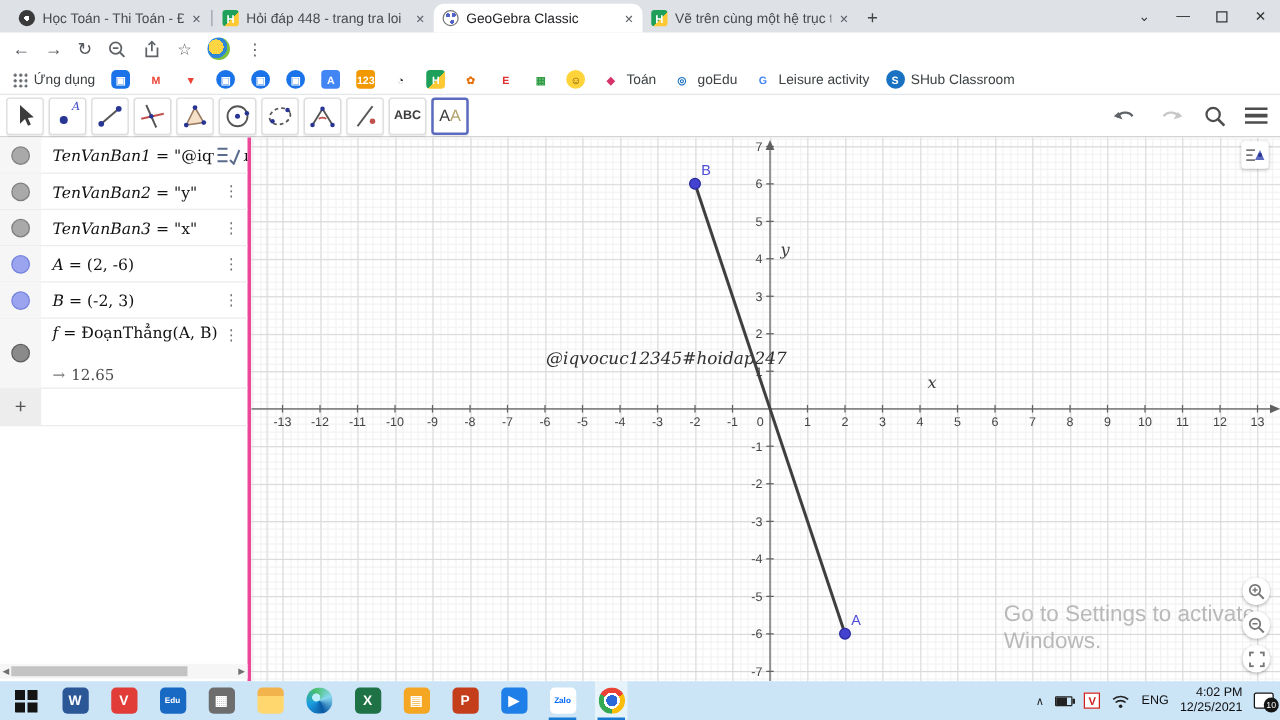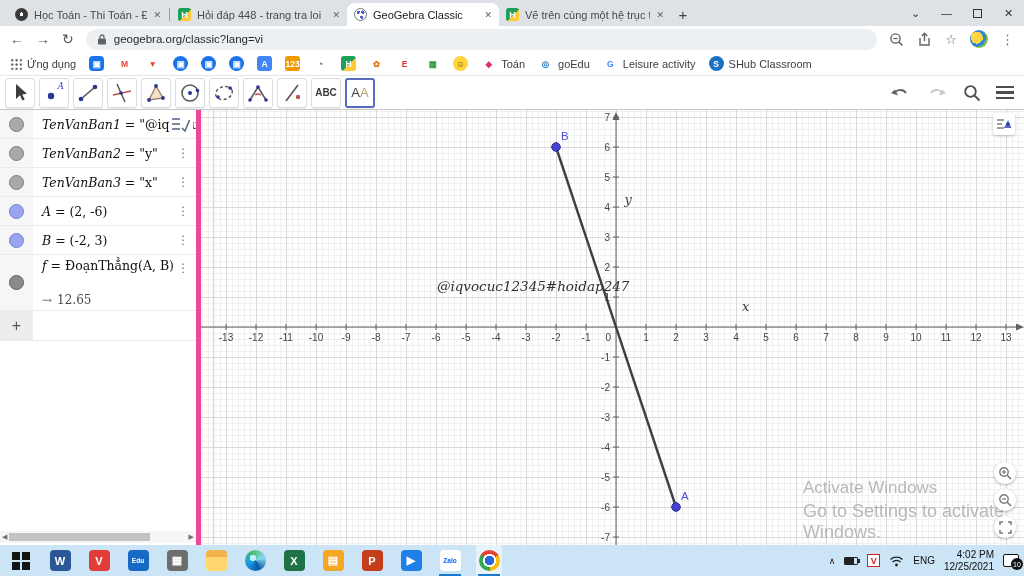--- a/index.html
+++ b/index.html
@@ -48,21 +48,21 @@
 .abc-lbl{font-size:10px;font-weight:bold;color:#3c3c3c}
 .aa1{font-size:13px;color:#3c3c3c}
 .aa2{font-size:13px;color:#b2a269}
 .ptA{position:absolute;top:2px;right:4px;font-size:9px;font-style:italic;color:#3b49c4;font-family:"DejaVu Serif",serif}
 .ggb-right{position:absolute;right:10px;display:flex;gap:15px;align-items:center}
 .menu-ic{display:flex;flex-direction:column;gap:3.5px}
 .menu-ic i{display:block;width:18px;height:2.3px;background:#4d4d4d}
 
 
 .main{display:flex;height:435px}
-.algebra{width:201px;border-right:5px solid #ec4899;position:relative;background:#fff;font-size:12.5px}
+.algebra{width:201px;border-right:3px solid #ec4899;position:relative;background:#fff;font-size:12.5px}
 .arow{display:flex;border-bottom:1px solid #ececec;height:29px;position:relative;align-items:stretch}
 .arow.frow{height:56px}
 .marker-cell{width:33px;background:#f6f6f6;display:flex;align-items:center;justify-content:center;flex:0 0 auto}
 .frow .marker-cell,.arow .marker-top{align-items:center}
 .marker{width:15px;height:15px;border-radius:50%;border:1.5px solid}
 .arow-body{flex:1;display:flex;align-items:center;padding-left:9px;font-family:"DejaVu Serif",serif;color:#111;overflow:hidden;white-space:nowrap}
 .frow .arow-body{flex-direction:column;align-items:flex-start;justify-content:center;gap:20px}
 .vname{font-style:italic}
 .vrest{white-space:pre}
 .sub{color:#4a4a4a;font-size:12px}
@@ -124,21 +124,21 @@
       <span class="fav fav-target"></span>
       <span class="tab-title">Học Toán - Thi Toán - Đấu trườn</span>
       <span class="tab-close">✕</span>
     </div>
     <div class="tab-sep"></div>
     <div class="tab" style="width:176px">
       <span class="fav fav-h">H</span>
       <span class="tab-title">Hỏi đáp 448 - trang tra loi</span>
       <span class="tab-close">✕</span>
     </div>
-    <div class="tab active" style="width:152px">
+    <div class="tab active" style="width:167px">
       <span class="fav fav-ggb"></span>
       <span class="tab-title">GeoGebra Classic</span>
       <span class="tab-close">✕</span>
     </div>
     <div class="tab" style="width:172px">
       <span class="fav fav-h">H</span>
       <span class="tab-title">Vẽ trên cùng một hệ trục tọa độ</span>
       <span class="tab-close">✕</span>
     </div>
     <span class="newtab">+</span>
@@ -149,27 +149,20 @@
           <i></i>
         </span>
       <span class="wc">✕</span>
     </div>
   </div>
 
   <div class="addressbar">
     <span class="nav-ic">←</span>
     <span class="nav-ic">→</span>
     <span class="nav-ic">↻</span>
-    <div class="urlfield">
-      <svg width="12" height="13">
-          <rect x="2" y="5.5" width="8" height="6" rx="1" fill="#5f6368"></rect>
-          <path d="M4 5.5 V4 a2 2 0 0 1 4 0 V5.5" stroke="#5f6368" fill="none" stroke-width="1.3"></path>
-        </svg>
-      <span>geogebra.org/classic?lang=vi</span>
-    </div>
     <div class="bar-right">
       <svg width="15" height="15">
           <circle cx="6.5" cy="6.5" r="4.6" fill="none" stroke="#5f6368" stroke-width="1.4"></circle>
           <line x1="10" y1="10" x2="13.5" y2="13.5" stroke="#5f6368" stroke-width="1.6"></line>
           <line x1="4.3" y1="6.5" x2="8.7" y2="6.5" stroke="#5f6368" stroke-width="1.3"></line>
         </svg>
       <svg width="15" height="15">
           <path d="M3 6 v7 h9 v-7" fill="none" stroke="#5f6368" stroke-width="1.4"></path>
           <line x1="7.5" y1="9" x2="7.5" y2="1.5" stroke="#5f6368" stroke-width="1.4"></line>
           <polyline points="4.8,4 7.5,1.3 10.2,4" fill="none" stroke="#5f6368" stroke-width="1.4"></polyline>
@@ -565,21 +558,20 @@
       <span class="gsettings">
         <svg width="16" height="16">
             <line x1="1" y1="4" x2="8" y2="4" stroke="#777" stroke-width="1.4"></line>
             <line x1="1" y1="8" x2="6" y2="8" stroke="#777" stroke-width="1.4"></line>
             <line x1="1" y1="12" x2="8" y2="12" stroke="#777" stroke-width="1.4"></line>
             <polygon points="8,12 12,4 15.5,12" fill="#5c6bc0"></polygon>
             <circle cx="12" cy="8" r="1.6" fill="#283593"></circle>
           </svg>
       </span>
       <div class="watermark">
-        <div class="wm1">Activate Windows</div>
         <div class="wm2">Go to Settings to activate Windows.</div>
       </div>
       <div class="zbtns">
         <span class="zbtn">
             <svg width="14" height="14">
               <circle cx="6" cy="6" r="4.2" fill="none" stroke="#777" stroke-width="1.4"></circle>
               <line x1="9.2" y1="9.2" x2="13" y2="13" stroke="#777" stroke-width="1.6"></line>
               <line x1="4" y1="6" x2="8" y2="6" stroke="#777" stroke-width="1.2"></line>
               <line x1="6" y1="4" x2="6" y2="8" stroke="#777" stroke-width="1.2"></line>
             </svg>

